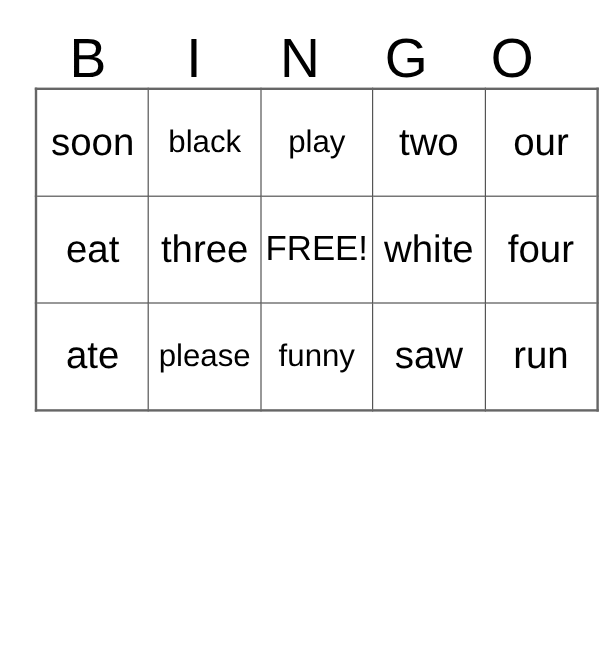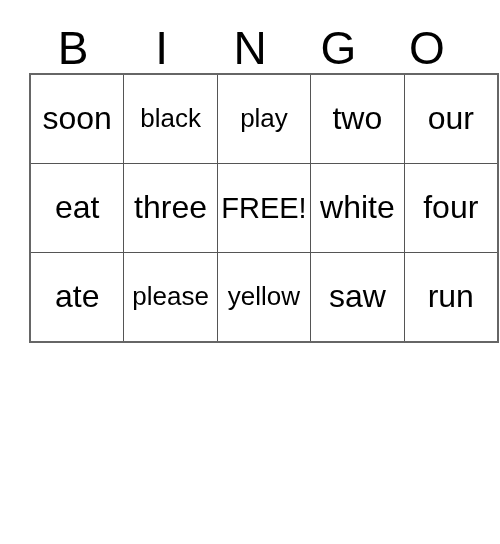--- a/index.html
+++ b/index.html
@@ -124,21 +124,21 @@
           </td>
       </tr>
       <tr>
         <td>
             <span class="cell-text">ate</span>
           </td>
         <td>
             <span class="cell-text fit-5">please</span>
           </td>
         <td>
-            <span class="cell-text fit-6">yellow</span>
+            <span class="cell-text fit-6">funny</span>
           </td>
         <td>
             <span class="cell-text">saw</span>
           </td>
         <td>
             <span class="cell-text">run</span>
           </td>
       </tr>
     </tbody>
   </table>

